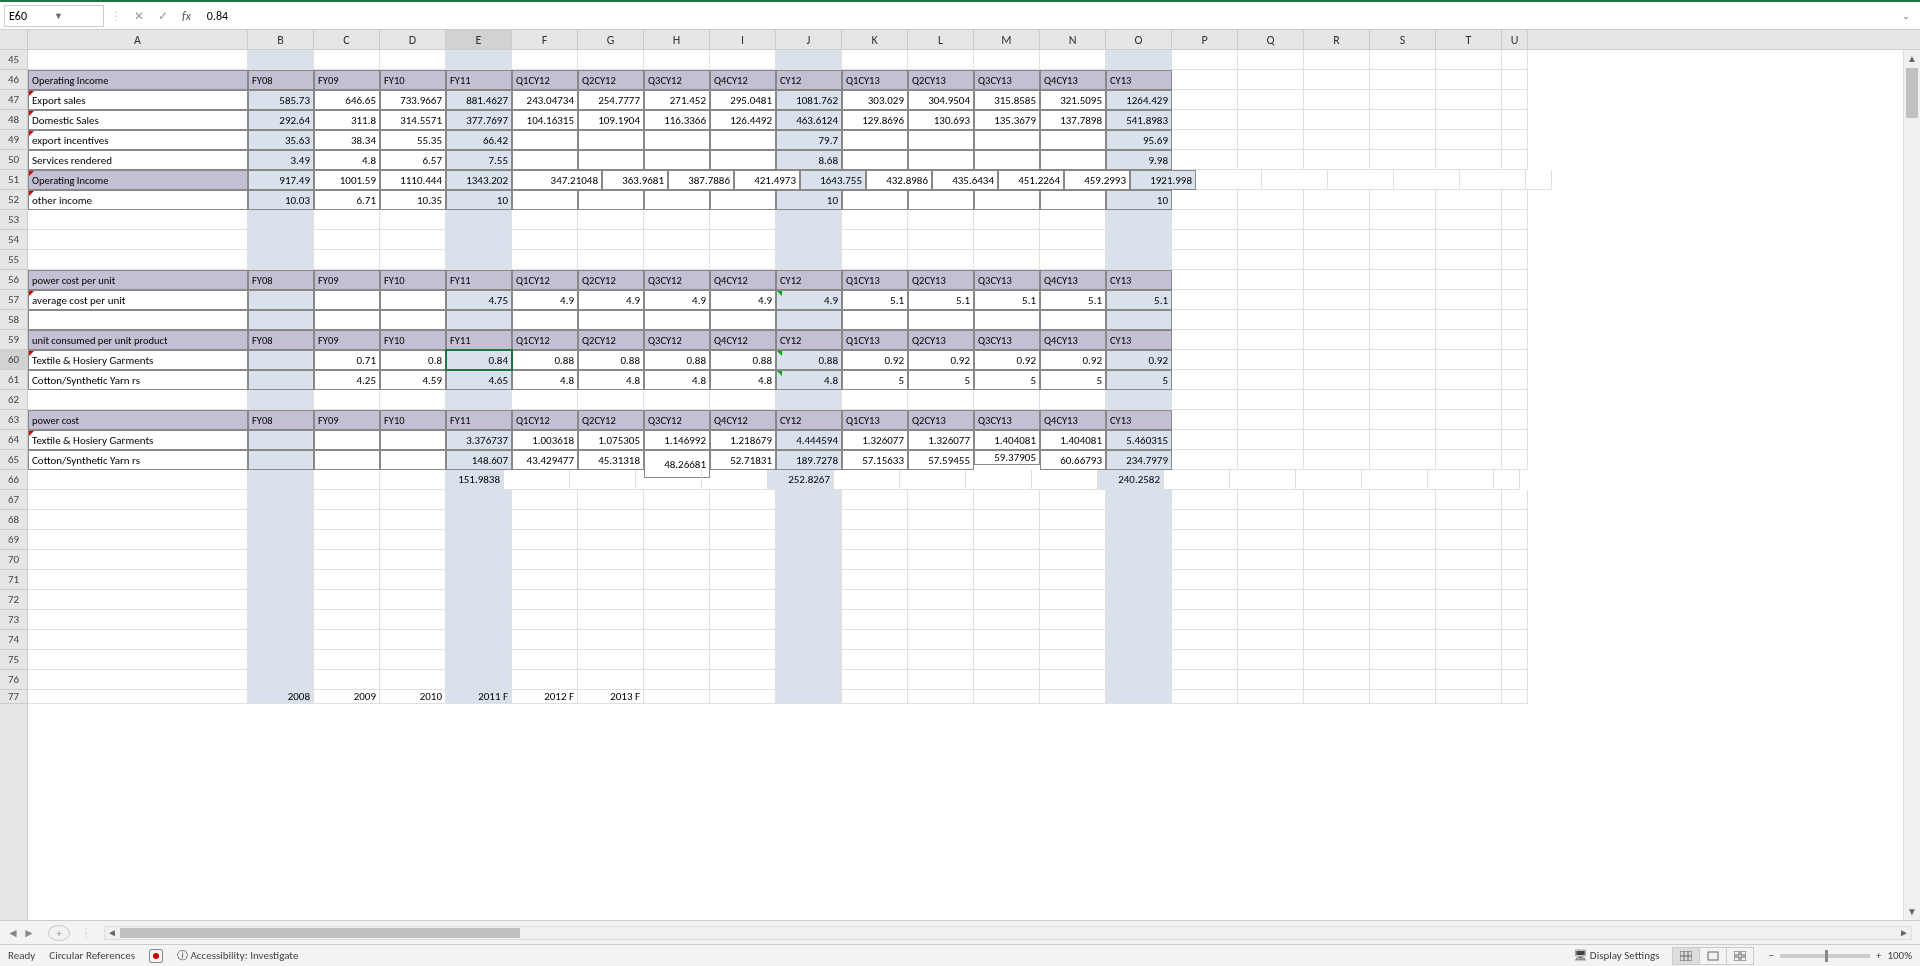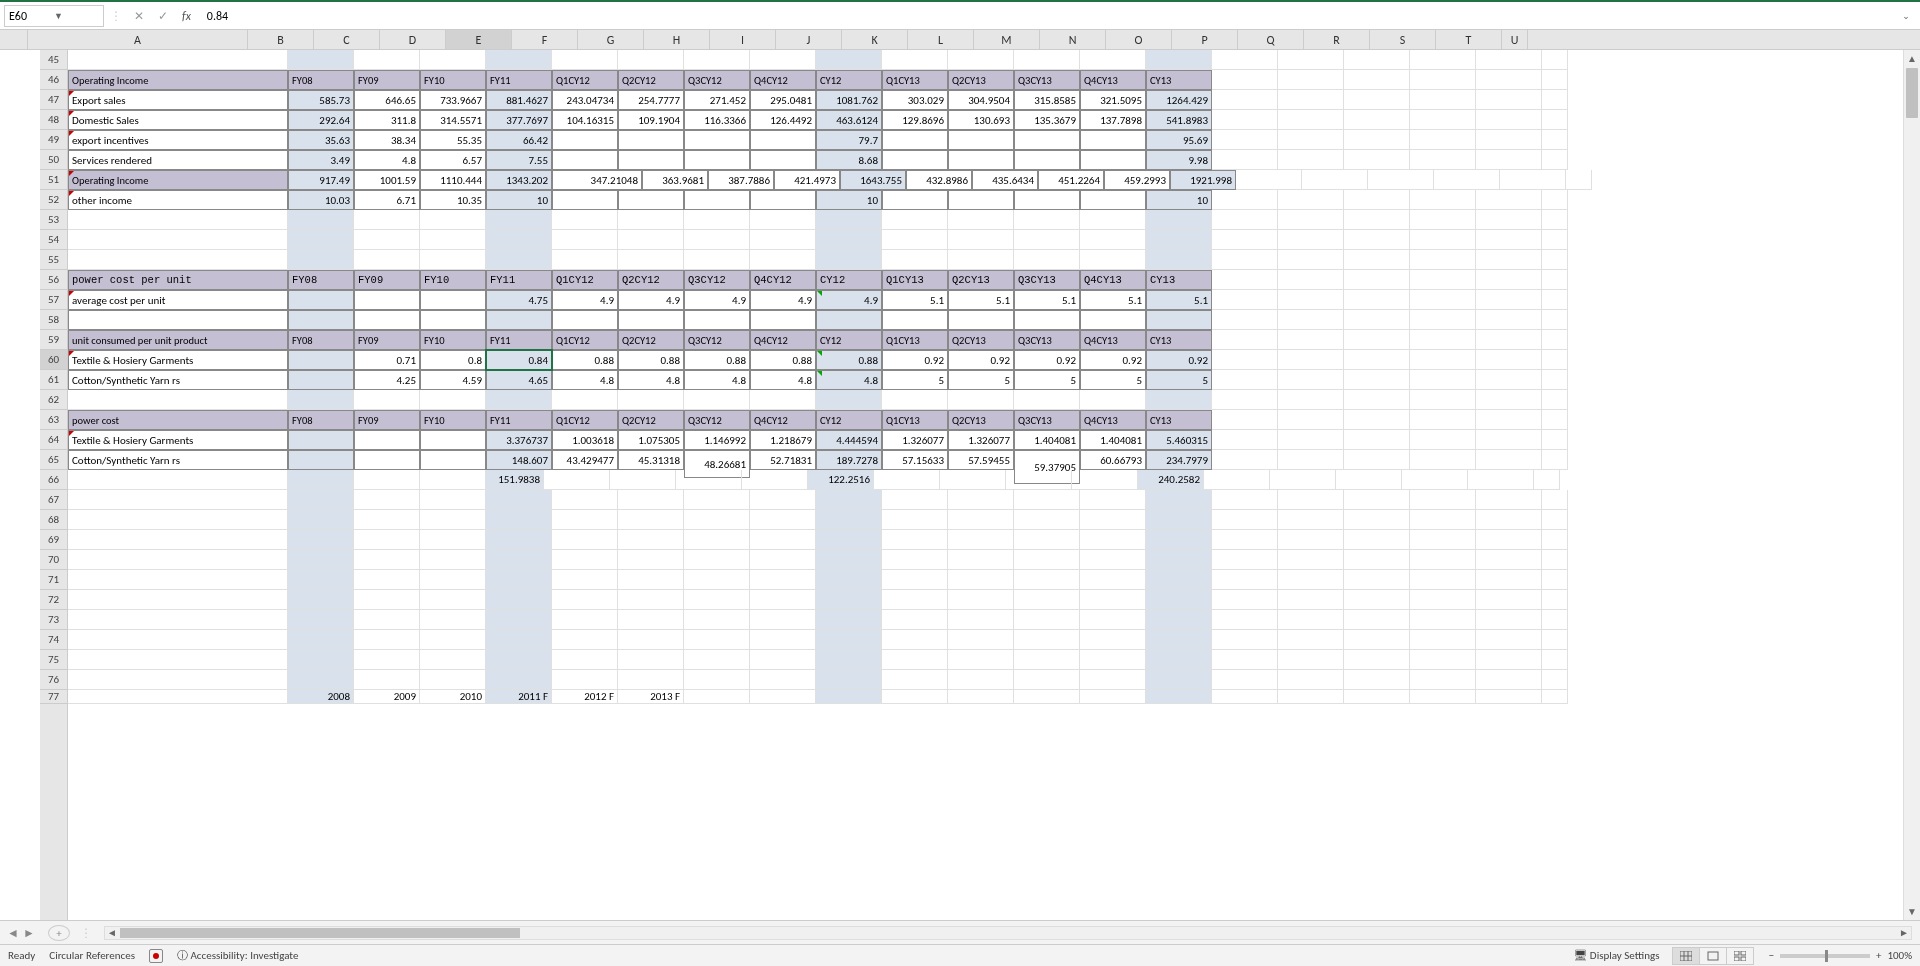--- a/index.html
+++ b/index.html
@@ -17,21 +17,21 @@
   .formula-input { flex: 1; padding: 0 8px; font-size: 12px; }
   .fb-expand { width: 20px; text-align: center; color: #666; font-size: 9px; }
   
   .sheet-area { position: relative; height: calc(100vh - 30px - 24px - 22px); overflow: hidden; }
   
   .col-headers { display: flex; height: 20px; background: #e6e6e6; border-bottom: 1px solid #ccc; }
   .corner { width: 28px; border-right: 1px solid #ccc; background: #e6e6e6; }
   .col-h { text-align: center; border-right: 1px solid #ccc; font-size: 12px; line-height: 20px; color: #333; background: #e6e6e6; }
   .col-h.sel { background: #d2d2d2; }
   
-  .grid-body { display: flex; height: calc(100% - 20px); padding-left: 40px; }
+  .grid-body { display: flex; height: calc(100% - 20px); }
   .row-headers { width: 28px; background: #e6e6e6; border-right: 1px solid #ccc; }
   .row-h { text-align: center; border-bottom: 1px solid #ccc; font-size: 11px; color: #444; background: #e6e6e6; }
   .row-h.sel { background: #d2d2d2; }
   
   .cells { flex: 1; position: relative; overflow: hidden; }
   .row { display: flex; }
   .cell { border-right: 1px solid #e0e0e0; border-bottom: 1px solid #e0e0e0; font-size: 11px; padding: 0 3px; overflow: hidden; white-space: nowrap; text-overflow: clip; display: flex; align-items: center; }
   .cell.num { justify-content: flex-end; }
   .cell.txt { justify-content: flex-start; }
   .cell.hdr { background: #c5bfd4; border: 1px solid #888; font-size: 10.5px; }
@@ -396,21 +396,21 @@
           <div class="cell" style="width: 66px; height: 20px;"></div>
           <div class="cell" style="width: 66px; height: 20px;"></div>
           <div class="cell shade" style="width: 66px; height: 20px;"></div>
           <div class="cell" style="width: 66px; height: 20px;"></div>
           <div class="cell" style="width: 66px; height: 20px;"></div>
           <div class="cell" style="width: 66px; height: 20px;"></div>
           <div class="cell" style="width: 66px; height: 20px;"></div>
           <div class="cell" style="width: 66px; height: 20px;"></div>
           <div class="cell" style="width: 26px; height: 20px;"></div>
         </div>
-        <div class="row" style="height: 20px; font-family: Liberation Mono, monospace;">
+        <div class="row" style="height: 20px;">
           <div class="cell hdr txt" style="width: 220px; height: 20px;">power cost per unit</div>
           <div class="cell hdr txt" style="width: 66px; height: 20px;">FY08</div>
           <div class="cell hdr txt" style="width: 66px; height: 20px;">FY09</div>
           <div class="cell hdr txt" style="width: 66px; height: 20px;">FY10</div>
           <div class="cell hdr txt" style="width: 66px; height: 20px;">FY11</div>
           <div class="cell hdr txt" style="width: 66px; height: 20px;">Q1CY12</div>
           <div class="cell hdr txt" style="width: 66px; height: 20px;">Q2CY12</div>
           <div class="cell hdr txt" style="width: 66px; height: 20px;">Q3CY12</div>
           <div class="cell hdr txt" style="width: 66px; height: 20px;">Q4CY12</div>
           <div class="cell hdr txt" style="width: 66px; height: 20px;">CY12</div>
@@ -616,41 +616,41 @@
           <div class="cell bord num" style="width: 66px; height: 20px;"></div>
           <div class="cell bord num" style="width: 66px; height: 20px;"></div>
           <div class="cell bord num shade" style="width: 66px; height: 20px;">148.607</div>
           <div class="cell bord num" style="width: 66px; height: 20px;">43.429477</div>
           <div class="cell bord num" style="width: 66px; height: 20px;">45.31318</div>
           <div class="cell bord num" style="width: 66px; height: 28px;">48.26681</div>
           <div class="cell bord num" style="width: 66px; height: 20px;">52.71831</div>
           <div class="cell bord num shade" style="width: 66px; height: 20px;">189.7278</div>
           <div class="cell bord num" style="width: 66px; height: 20px;">57.15633</div>
           <div class="cell bord num" style="width: 66px; height: 20px;">57.59455</div>
-          <div class="cell bord num" style="width: 66px; height: 34px;">59.37905</div>
+          <div class="cell bord num" style="width: 66px; height: 15px;">59.37905</div>
           <div class="cell bord num" style="width: 66px; height: 20px;">60.66793</div>
           <div class="cell bord num shade" style="width: 66px; height: 20px;">234.7979</div>
           <div class="cell" style="width: 66px; height: 20px;"></div>
           <div class="cell" style="width: 66px; height: 20px;"></div>
           <div class="cell" style="width: 66px; height: 20px;"></div>
           <div class="cell" style="width: 66px; height: 20px;"></div>
           <div class="cell" style="width: 66px; height: 20px;"></div>
           <div class="cell" style="width: 26px; height: 20px;"></div>
         </div>
         <div class="row" style="height: 20px;">
           <div class="cell num" style="width: 220px; height: 20px;"></div>
           <div class="cell num shade" style="width: 66px; height: 20px;"></div>
           <div class="cell num" style="width: 66px; height: 20px;"></div>
           <div class="cell num" style="width: 66px; height: 20px;"></div>
           <div class="cell num shade" style="width: 58px; height: 20px;">151.9838</div>
           <div class="cell num" style="width: 66px; height: 20px;"></div>
           <div class="cell num" style="width: 66px; height: 20px;"></div>
           <div class="cell num" style="width: 66px; height: 20px;"></div>
           <div class="cell num" style="width: 66px; height: 20px;"></div>
-          <div class="cell num shade" style="width: 66px; height: 20px;">122.2516</div>
+          <div class="cell num shade" style="width: 66px; height: 20px;">252.8267</div>
           <div class="cell num" style="width: 66px; height: 20px;"></div>
           <div class="cell num" style="width: 66px; height: 20px;"></div>
           <div class="cell num" style="width: 66px; height: 20px;"></div>
           <div class="cell num" style="width: 66px; height: 20px;"></div>
           <div class="cell num shade" style="width: 66px; height: 20px;">240.2582</div>
           <div class="cell num" style="width: 66px; height: 20px;"></div>
           <div class="cell num" style="width: 66px; height: 20px;"></div>
           <div class="cell num" style="width: 66px; height: 20px;"></div>
           <div class="cell num" style="width: 66px; height: 20px;"></div>
           <div class="cell num" style="width: 66px; height: 20px;"></div>

